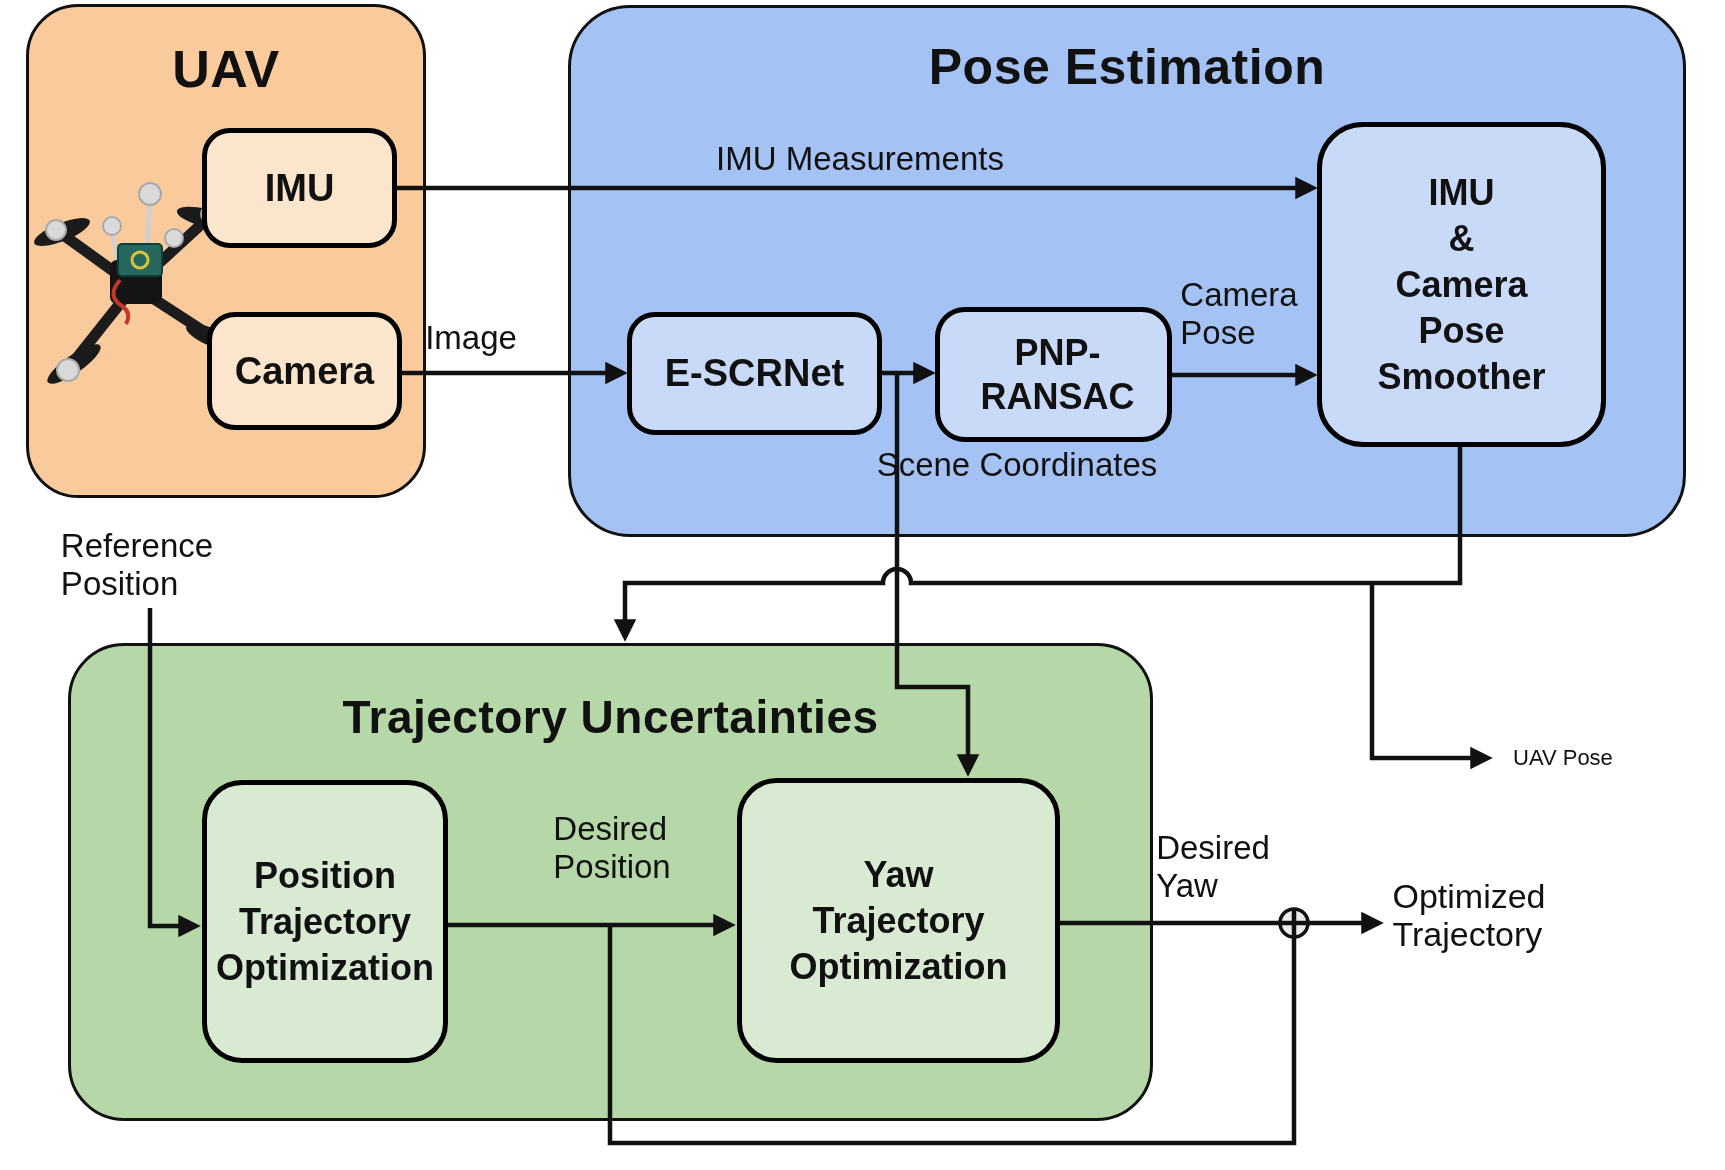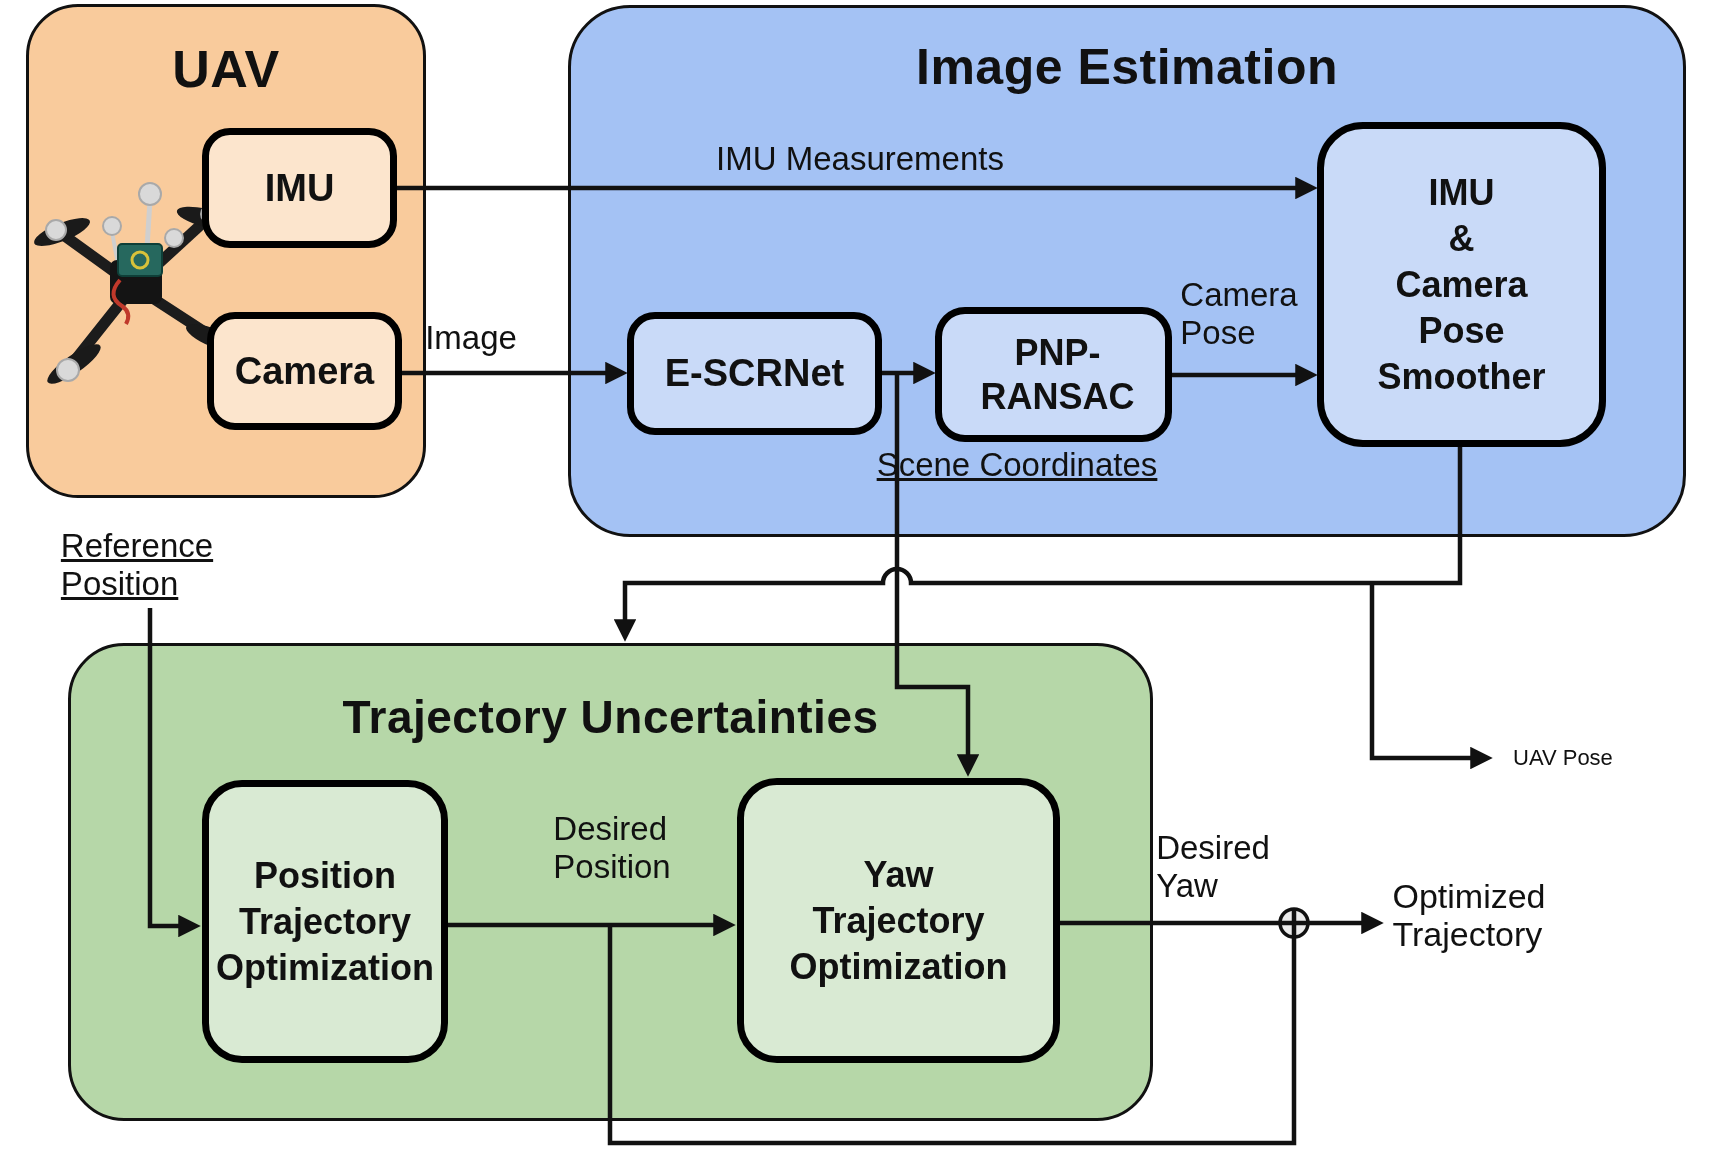--- a/index.html
+++ b/index.html
@@ -16,40 +16,40 @@
   .block{position:absolute;border:3px solid #111;}
   .uav-block{left:26px;top:4px;width:400px;height:494px;border-radius:52px;background:var(--uav_block);}
   .pose-block{left:568px;top:5px;width:1118px;height:532px;border-radius:62px;background:var(--pose_block);}
   .traj-block{left:68px;top:643px;width:1085px;height:478px;border-radius:56px;background:var(--traj_block);}
 
   .block-title{position:absolute;left:0;width:100%;text-align:center;font-weight:bold;letter-spacing:.5px;}
   .uav-title{top:32px;font-size:52px;}
   .pose-title{top:30px;font-size:50px;}
   .traj-title{top:44px;font-size:46px;}
 
-  .node{position:absolute;border:7px solid #000000;display:flex;flex-direction:column;
+  .node{position:absolute;border:5px solid #000000;display:flex;flex-direction:column;
         align-items:center;justify-content:center;text-align:center;font-weight:bold;}
   .uav-node{background:var(--uav_box);border-radius:28px;font-size:38px;}
   .imu-box{left:202px;top:128px;width:195px;height:120px;}
   .camera-box{left:207px;top:312px;width:195px;height:118px;}
   .pose-node{background:var(--pose_box);}
   .escrnet-box{left:627px;top:312px;width:255px;height:123px;border-radius:28px;font-size:38px;align-items:center;}
   .pnp-box{left:935px;top:307px;width:237px;height:135px;border-radius:30px;font-size:36px;line-height:44px;padding-left:8px;}
   .smoother-box{left:1317px;top:122px;width:289px;height:325px;border-radius:46px;font-size:36px;line-height:46px;}
   .traj-node{background:var(--traj_box);border-radius:40px;font-size:36px;line-height:46px;}
   .position-box{left:202px;top:780px;width:246px;height:283px;}
   .yaw-box{left:737px;top:778px;width:323px;height:285px;}
 
   .flabel{position:absolute;font-size:33px;line-height:38px;white-space:nowrap;}
   .centered{transform:translateX(-50%);text-align:left;}
   .lbl-imu-meas{left:860px;top:140px;}
   .lbl-image{left:471px;top:319px;}
   .lbl-camera-pose{left:1239px;top:276px;}
-  .lbl-scene{left:1017px;top:446px;text-decoration:underline;}
-  .lbl-reference{left:137px;top:527px;text-decoration:underline;}
+  .lbl-scene{left:1017px;top:446px;}
+  .lbl-reference{left:137px;top:527px;}
   .lbl-desired-pos{left:612px;top:810px;}
   .lbl-desired-yaw{left:1213px;top:829px;}
   .lbl-uav-pose{left:1513px;top:739px;font-size:22px;}
   .lbl-optimized{left:1469px;top:877px;font-size:34px;}
 
   svg.overlay{position:absolute;left:0;top:0;width:1725px;height:1170px;pointer-events:none;}
   .arrow{fill:none;stroke:var(--line);stroke-width:4.5;}
   .arrowhead-path{fill:var(--line);}
   .sumjoin{fill:#ececec;stroke:var(--line);stroke-width:3.5;}
 
@@ -58,21 +58,21 @@
 </head>
 <body>
 
 <div id="stage">
 
   <div class="block uav-block">
     <div class="block-title uav-title">UAV</div>
   </div>
 
   <div class="block pose-block">
-    <div class="block-title pose-title">Image Estimation</div>
+    <div class="block-title pose-title">Pose Estimation</div>
   </div>
 
   <div class="block traj-block">
     <div class="block-title traj-title">Trajectory Uncertainties</div>
   </div>
 
   <svg class="drone" viewBox="0 0 220 235" aria-hidden="true">
     <g stroke="#1c1c1c" stroke-width="11" stroke-linecap="round">
       <path d="M34 66 L106 118"></path>
       <path d="M178 52 L106 118"></path>

